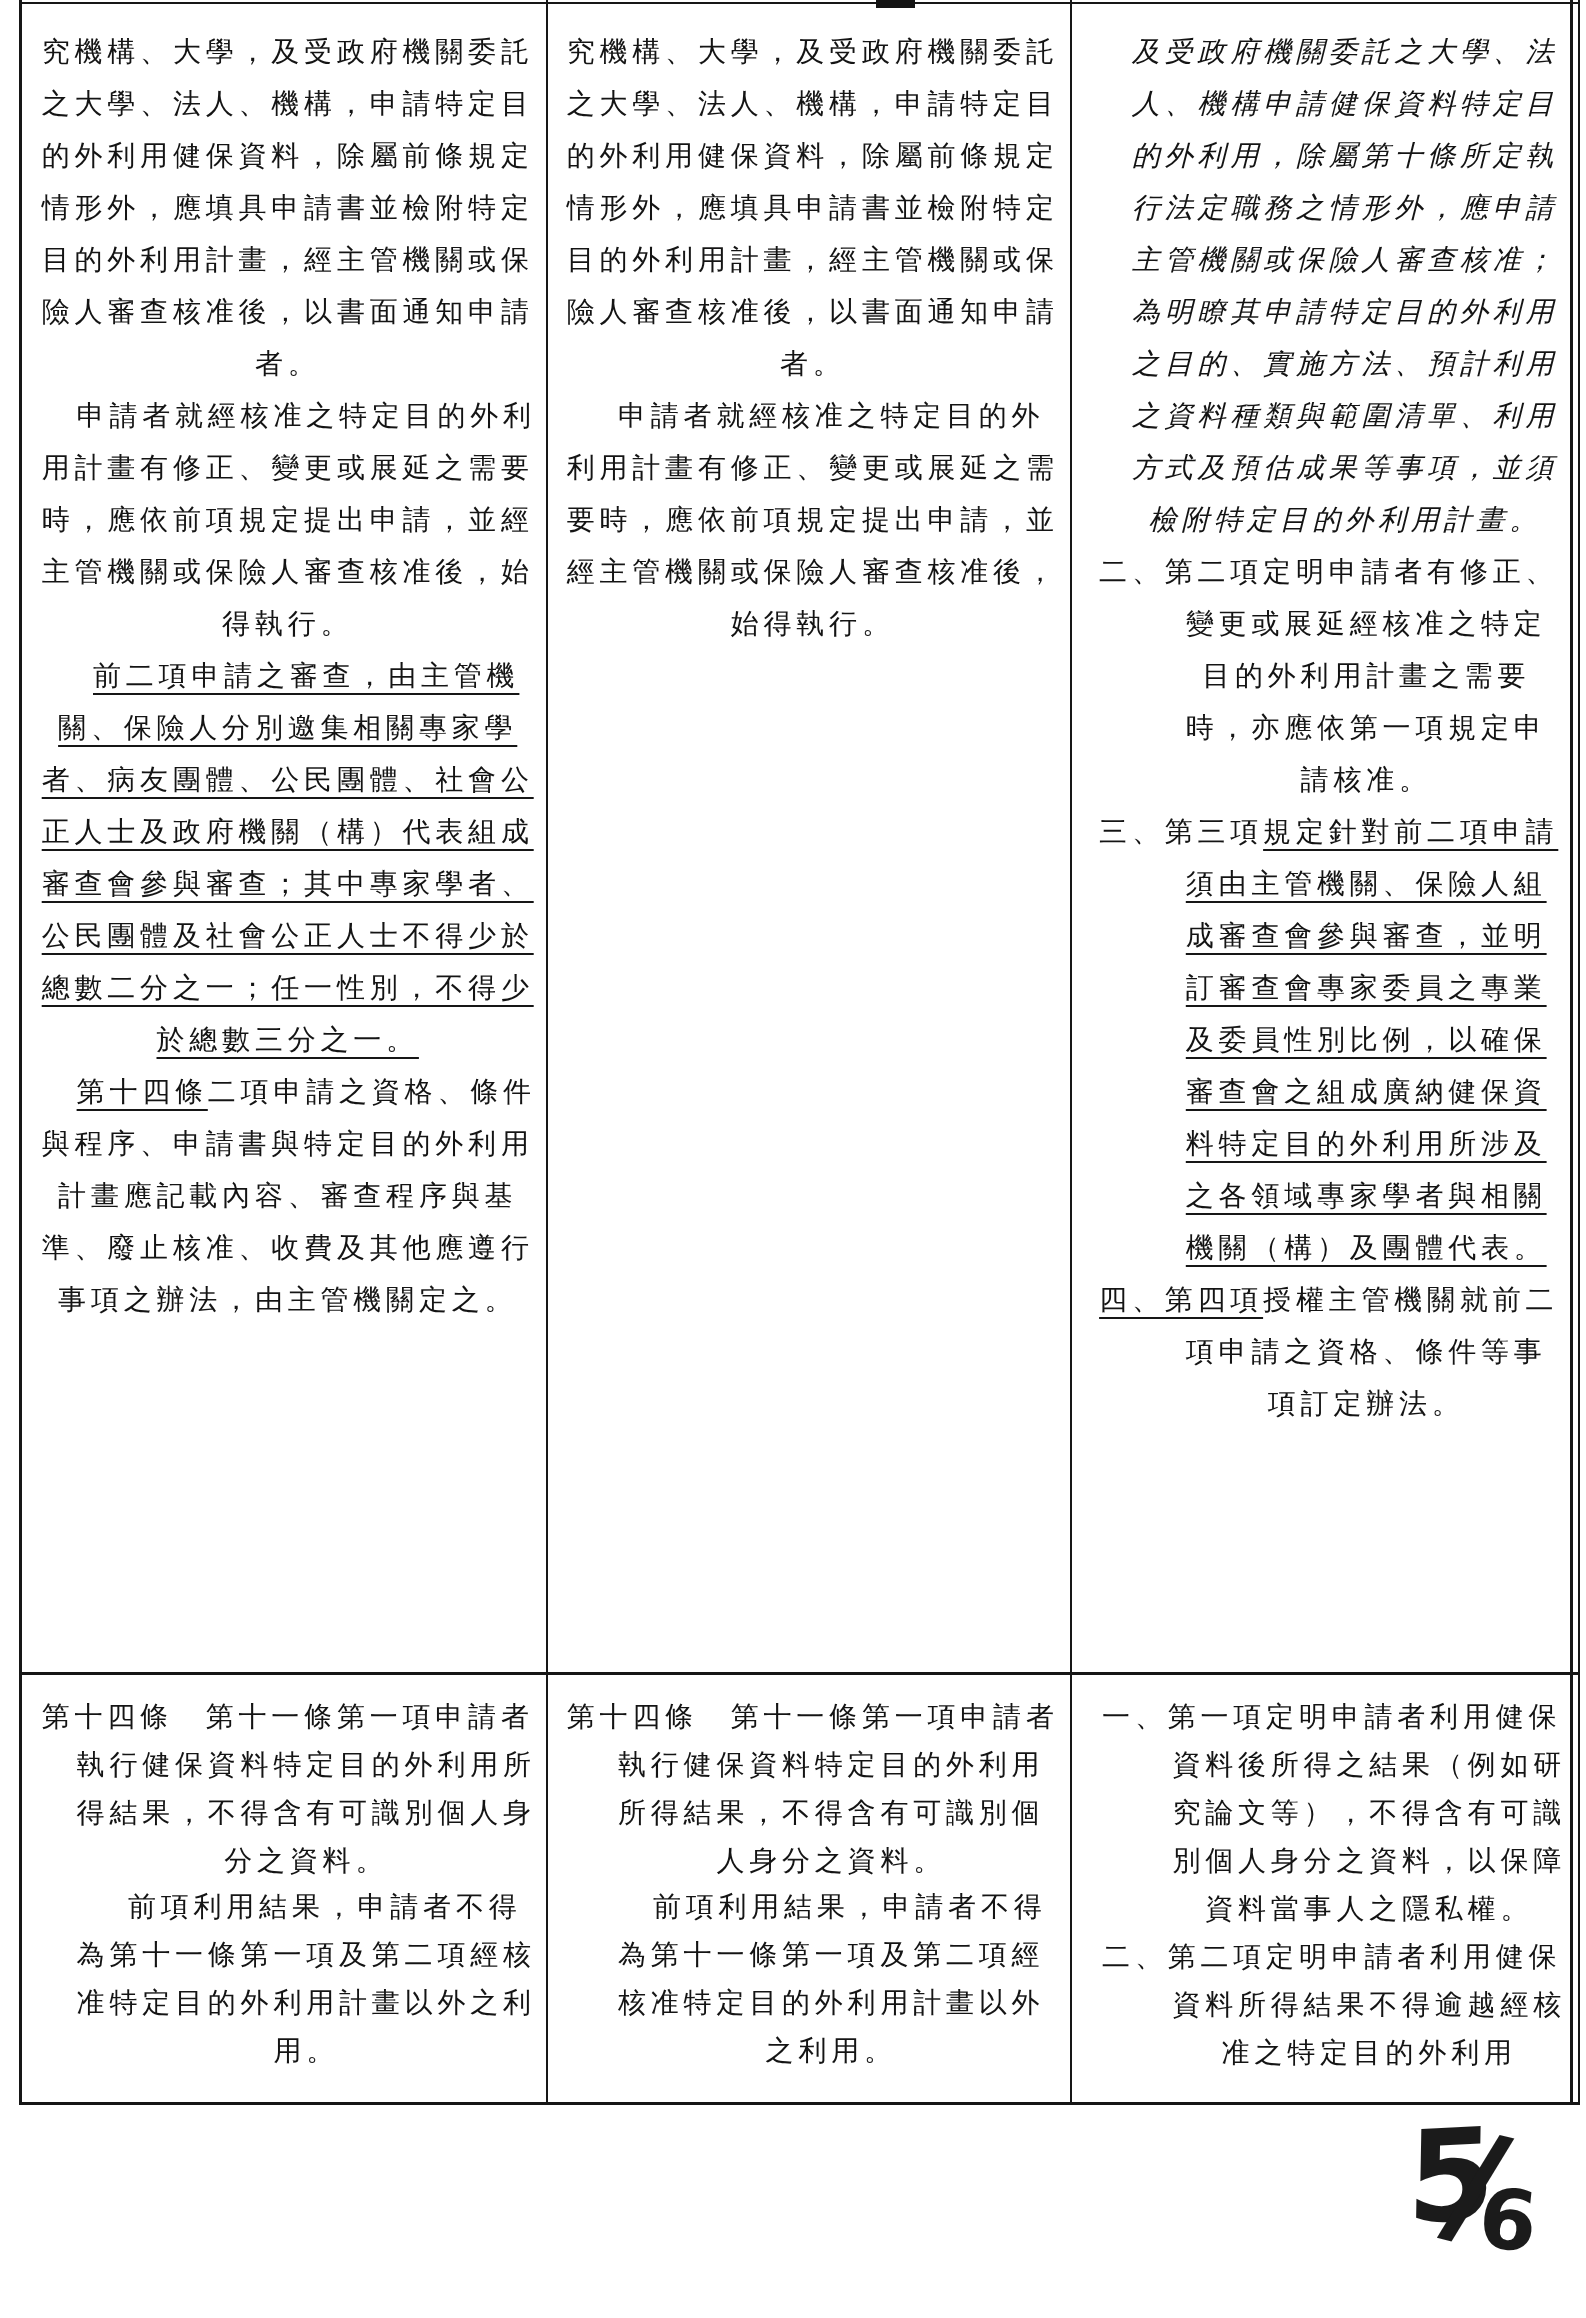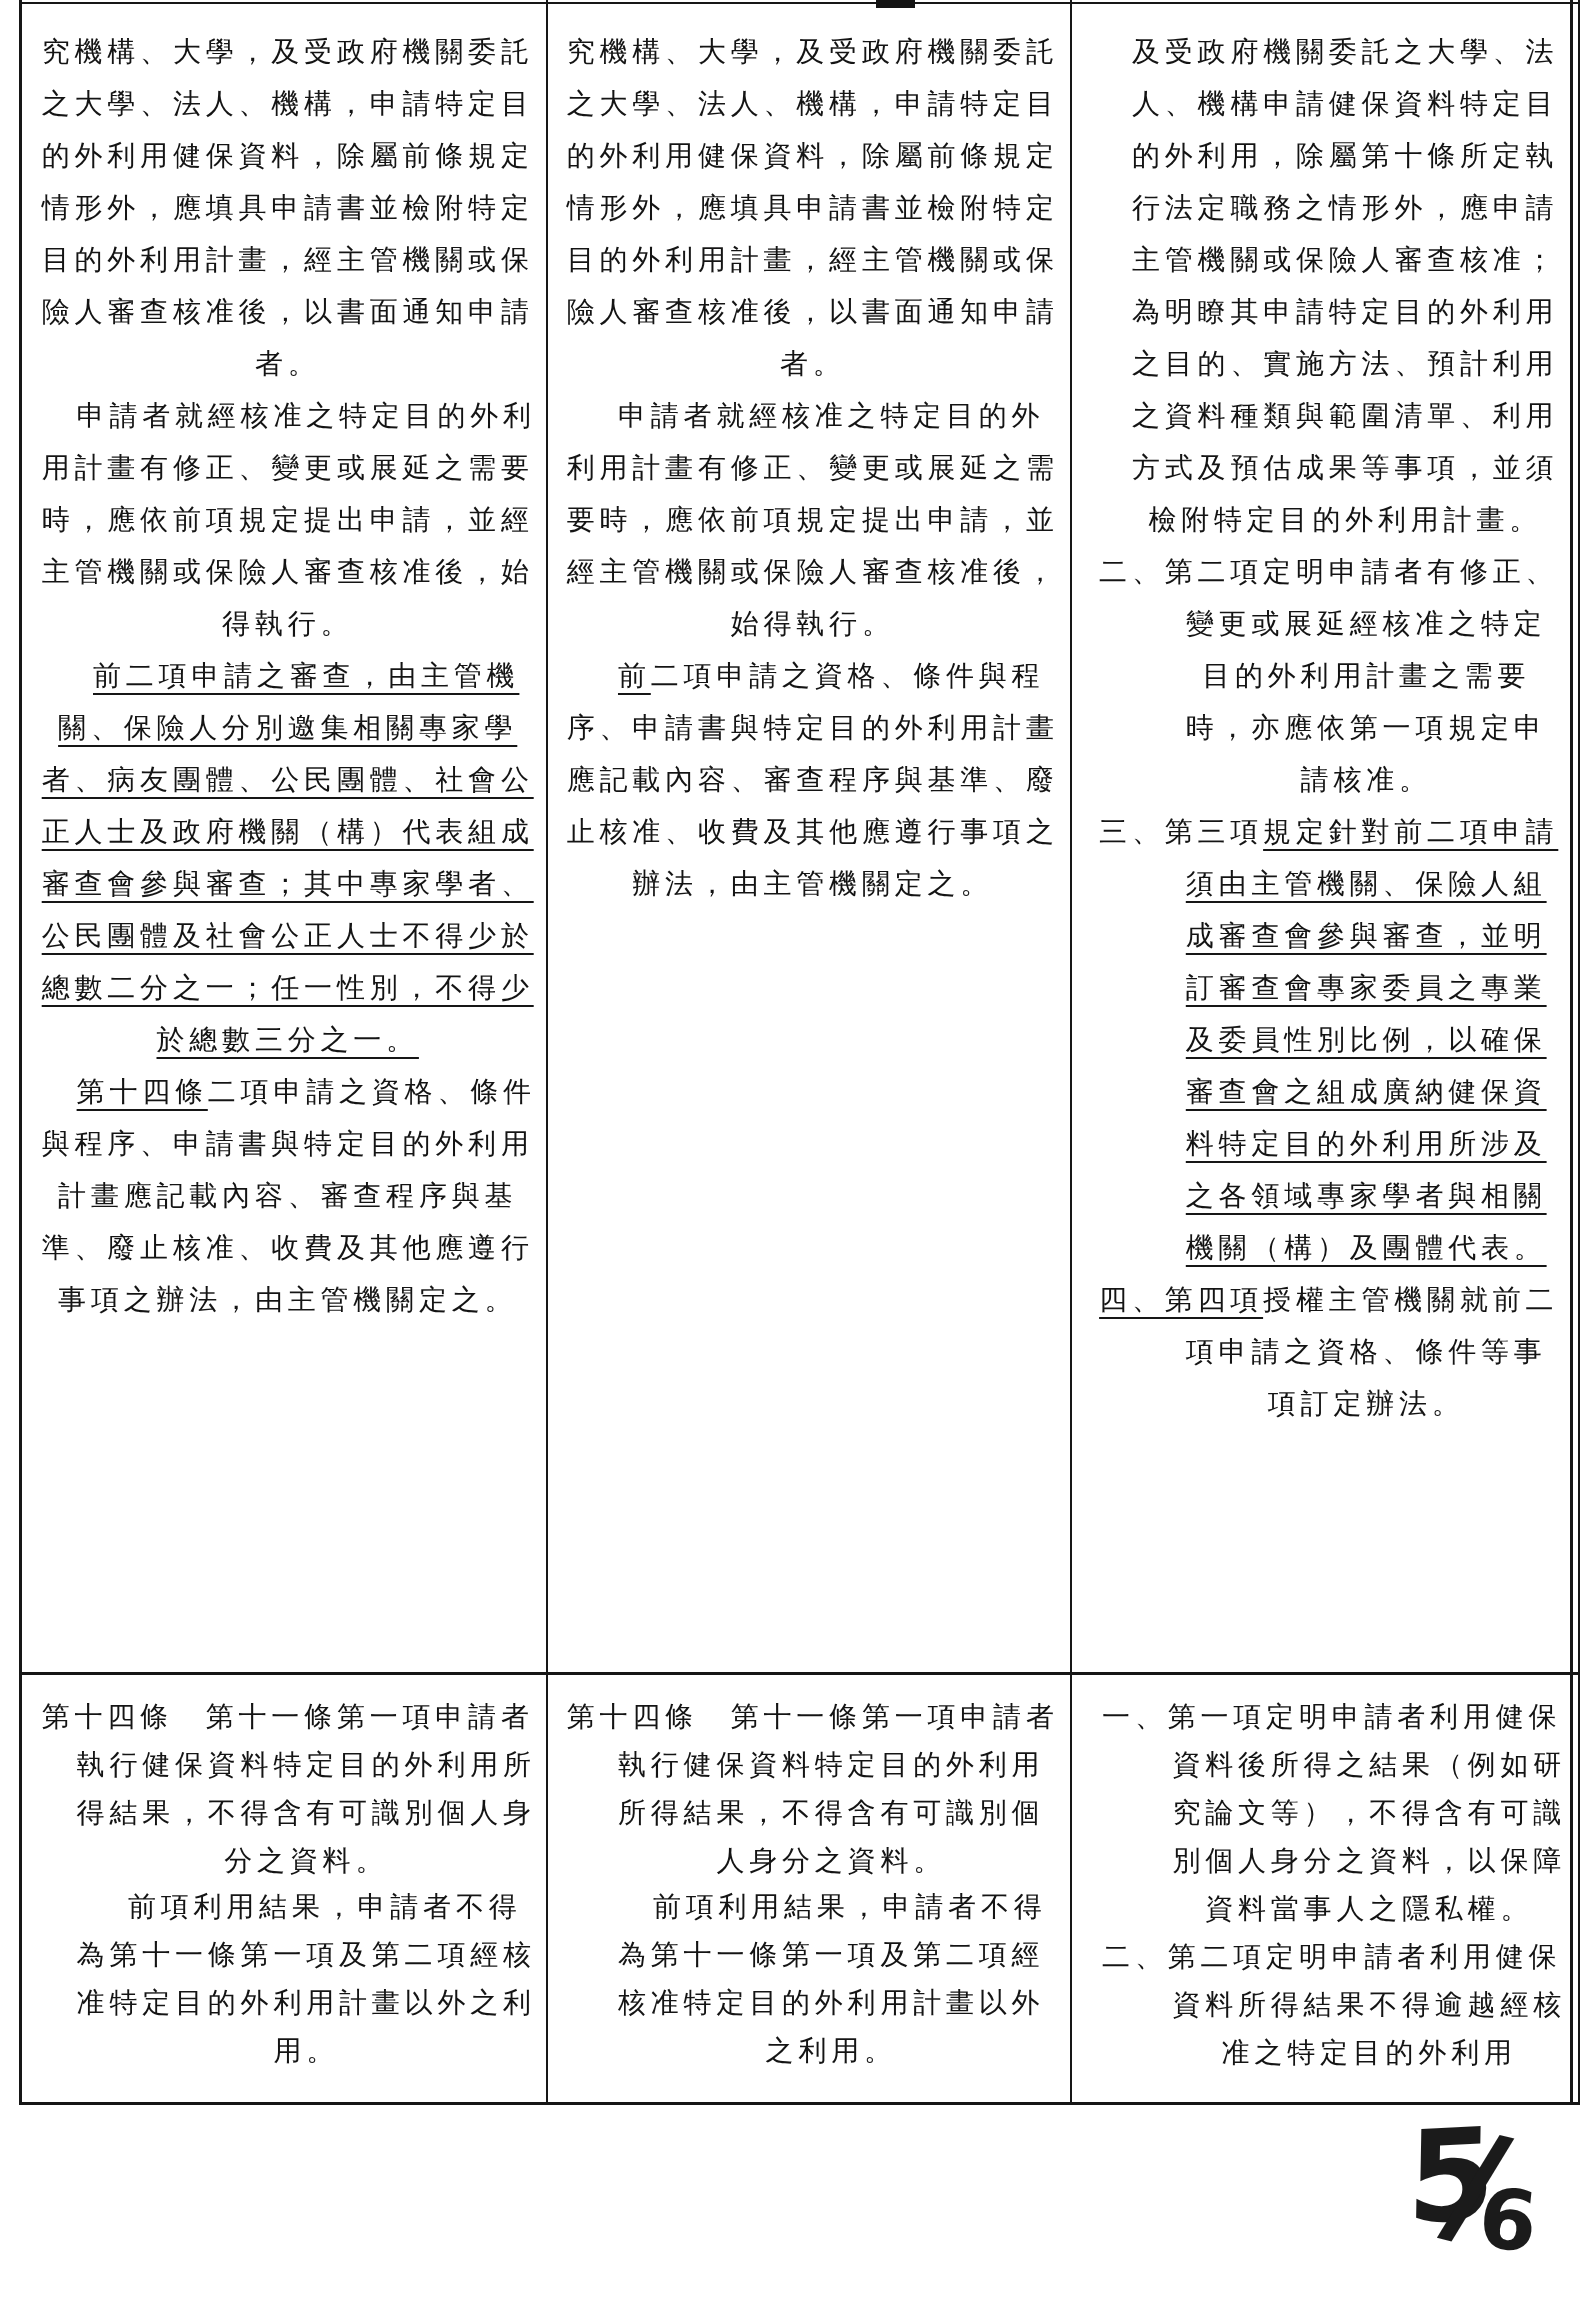--- a/index.html
+++ b/index.html
@@ -20,21 +20,21 @@
     position:absolute;box-sizing:border-box;
     padding:16px 9.6px 7.5px 17px;
     font-size:28px;line-height:52px;letter-spacing:4.8px;
     overflow:hidden;text-align:center;
   }
   .row2 .blk{line-height:48px;}
   .blk{margin:0;}
   .b-flush{text-indent:0;}
   .b-para{text-indent:37px;}
   .b-item{padding-left:75px;text-indent:-75px;margin-left:8px;}
-  .b-item-cont{padding-left:41px;}
+  .b-item-cont{padding-left:41px;font-style:italic;}
   .b-article{padding-left:37px;text-indent:-37px;}
   .b-article-para{padding-left:37px;text-indent:37px;font-family:Liberation Mono, monospace;}
   .u{
     text-decoration:underline;
     text-decoration-thickness:2.1px;
     text-underline-offset:7.5px;
     text-decoration-color:#161616;
   }
 
   
@@ -62,21 +62,20 @@
 
   <div class="cell row1" style="left:22px;top:9.6px;width:524px;height:1660px;">
       <div class="blk b-flush"><span>究機構、大學，及受政府機關委託之大學、法人、機構，申請特定目的外利用健保資料，除屬前條規定情形外，應填具申請書並檢附特定目的外利用計畫，經主管機關或保險人審查核准後，以書面通知申請者。</span></div>
       <div class="blk b-para"><span>申請者就經核准之特定目的外利用計畫有修正、變更或展延之需要時，應依前項規定提出申請，並經主管機關或保險人審查核准後，始得執行。</span></div>
       <div class="blk b-para"><span class="u">前二項申請之審查，由主管機關、保險人分別邀集相關專家學者、病友團體、公民團體、社會公正人士及政府機關（構）代表組成審查會參與審查；其中專家學者、公民團體及社會公正人士不得少於總數二分之一；任一性別，不得少於總數三分之一。</span></div>
       <div class="blk b-para"><span class="u">第十四條</span><span>二項申請之資格、條件與程序、申請書與特定目的外利用計畫應記載內容、審查程序與基準、廢止核准、收費及其他應遵行事項之辦法，由主管機關定之。</span></div>
     </div>
   <div class="cell row1" style="left:548px;top:9.6px;width:522px;height:1660px;">
       <div class="blk b-flush"><span>究機構、大學，及受政府機關委託之大學、法人、機構，申請特定目的外利用健保資料，除屬前條規定情形外，應填具申請書並檢附特定目的外利用計畫，經主管機關或保險人審查核准後，以書面通知申請者。</span></div>
       <div class="blk b-para"><span>申請者就經核准之特定目的外利用計畫有修正、變更或展延之需要時，應依前項規定提出申請，並經主管機關或保險人審查核准後，始得執行。</span></div>
-      <div class="blk b-para"><span class="u">前</span><span>二項申請之資格、條件與程序、申請書與特定目的外利用計畫應記載內容、審查程序與基準、廢止核准、收費及其他應遵行事項之辦法，由主管機關定之。</span></div>
     </div>
   <div class="cell row1" style="left:1072px;top:9.6px;width:498px;height:1660px;">
       <div class="blk b-item-cont"><span>及受政府機關委託之大學、法人、機構申請健保資料特定目的外利用，除屬第十條所定執行法定職務之情形外，應申請主管機關或保險人審查核准；為明瞭其申請特定目的外利用之目的、實施方法、預計利用之資料種類與範圍清單、利用方式及預估成果等事項，並須檢附特定目的外利用計畫。</span></div>
       <div class="blk b-item"><span>二、第二項定明申請者有修正、變更或展延經核准之特定目的外利用計畫之需要時，亦應依第一項規定申請核准。</span></div>
       <div class="blk b-item"><span>三、第三項</span><span class="u">規定針對前二項申請須由主管機關、保險人組成審查會參與審查，並明訂審查會專家委員之專業及委員性別比例，以確保審查會之組成廣納健保資料特定目的外利用所涉及之各領域專家學者與相關機關（構）及團體代表。</span></div>
       <div class="blk b-item"><span class="u">四、第四項</span><span>授權主管機關就前二項申請之資格、條件等事項訂定辦法。</span></div>
     </div>
 
   <div class="cell row2" style="left:22px;top:1677px;width:524px;height:425px;">
       <div class="blk b-article"><span>第十四條　第十一條第一項申請者執行健保資料特定目的外利用所得結果，不得含有可識別個人身分之資料。</span></div>

